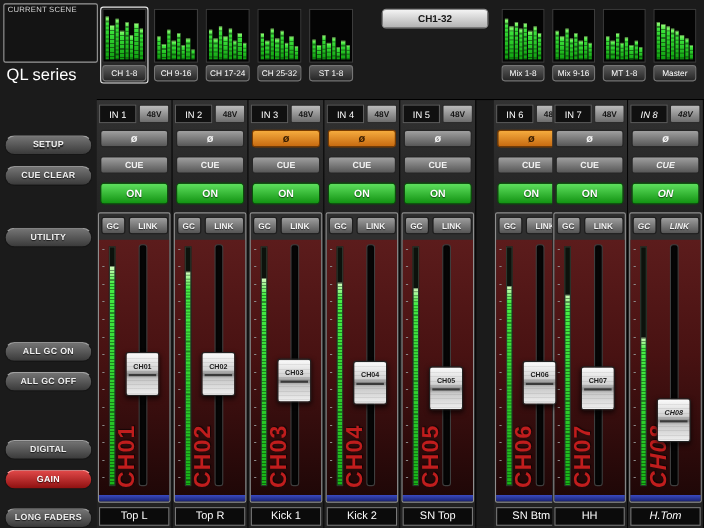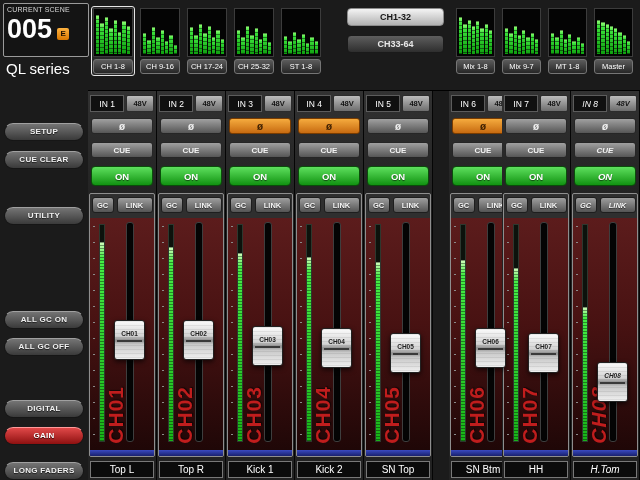--- a/index.html
+++ b/index.html
@@ -60,24 +60,20 @@
   .blue-bar{position:absolute;left:0;right:0;bottom:0;height:6px;background:linear-gradient(#3a4ac0,#18206e);}
   .name-box{position:absolute;left:2px;right:2px;bottom:3px;height:17px;background:#0b0b0b;border:1px solid #787878;color:#fff;font-size:10px;display:flex;align-items:center;justify-content:center;white-space:nowrap;}
 </style>
 </head>
 <body>
 
 <div id="app">
 
   <div id="scene-panel">
     <div id="scene-label">CURRENT SCENE</div>
-    <div id="scene-row">
-      <span id="scene-number">005</span>
-      <span id="scene-edit">E</span>
-    </div>
   </div>
   <div id="series-label">QL series</div>
 
   <div id="meters-left">
       <div class="mb-wrap selected" style="left: 0px; width: 44px;">
         <div class="mb-meter">
           <div class="mb-bar" style="height: 90%;"></div>
           <div class="mb-bar" style="height: 72%;"></div>
           <div class="mb-bar" style="height: 86%;"></div>
           <div class="mb-bar" style="height: 60%;"></div>
@@ -159,21 +155,21 @@
         <div class="mb-meter">
           <div class="mb-bar" style="height: 60%;"></div>
           <div class="mb-bar" style="height: 50%;"></div>
           <div class="mb-bar" style="height: 65%;"></div>
           <div class="mb-bar" style="height: 45%;"></div>
           <div class="mb-bar" style="height: 56%;"></div>
           <div class="mb-bar" style="height: 40%;"></div>
           <div class="mb-bar" style="height: 50%;"></div>
           <div class="mb-bar" style="height: 36%;"></div>
         </div>
-        <div class="mb-tab">Mix 9-7</div>
+        <div class="mb-tab">Mix 9-16</div>
       </div>
       <div class="mb-wrap" style="left: 92px; width: 43px;">
         <div class="mb-meter">
           <div class="mb-bar" style="height: 50%;"></div>
           <div class="mb-bar" style="height: 40%;"></div>
           <div class="mb-bar" style="height: 56%;"></div>
           <div class="mb-bar" style="height: 36%;"></div>
           <div class="mb-bar" style="height: 46%;"></div>
           <div class="mb-bar" style="height: 30%;"></div>
           <div class="mb-bar" style="height: 40%;"></div>
@@ -190,21 +186,20 @@
           <div class="mb-bar" style="height: 60%;"></div>
           <div class="mb-bar" style="height: 52%;"></div>
           <div class="mb-bar" style="height: 44%;"></div>
           <div class="mb-bar" style="height: 30%;"></div>
         </div>
         <div class="mb-tab">Master</div>
       </div>
     </div>
 
   <div id="bank-1" class="bank-btn">CH1-32</div>
-  <div id="bank-2" class="bank-btn">CH33-64</div>
 
   <div class="side-btn" style="top:123px">SETUP</div>
   <div class="side-btn" style="top:151px">CUE CLEAR</div>
   <div class="side-btn" style="top:207px">UTILITY</div>
   <div class="side-btn" style="top:311px">ALL GC ON</div>
   <div class="side-btn" style="top:338px">ALL GC OFF</div>
   <div class="side-btn" style="top:400px">DIGITAL</div>
   <div class="side-btn gain-active" style="top:427px">GAIN</div>
   <div class="side-btn" style="top:462px">LONG FADERS</div>
 

